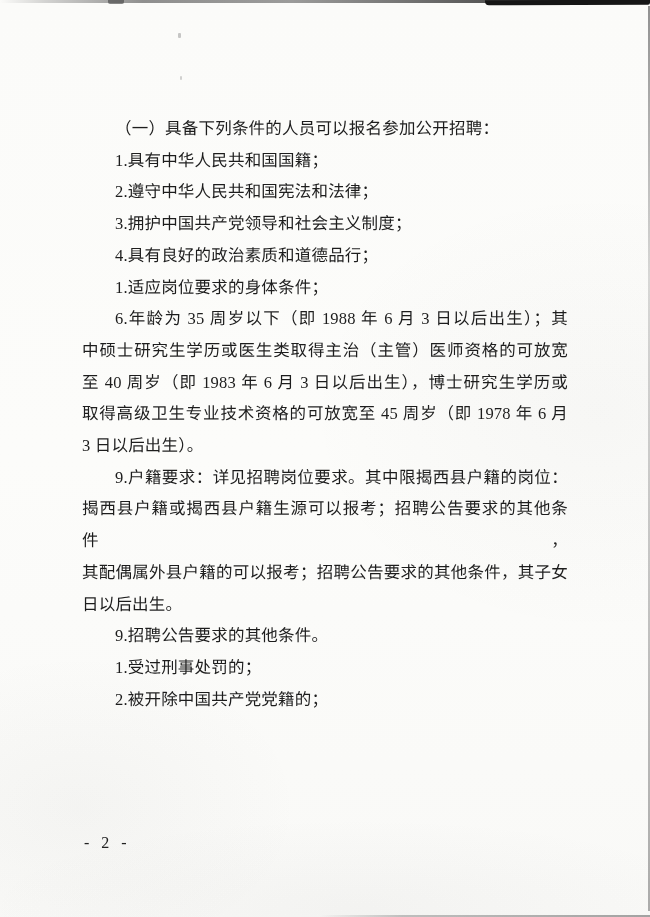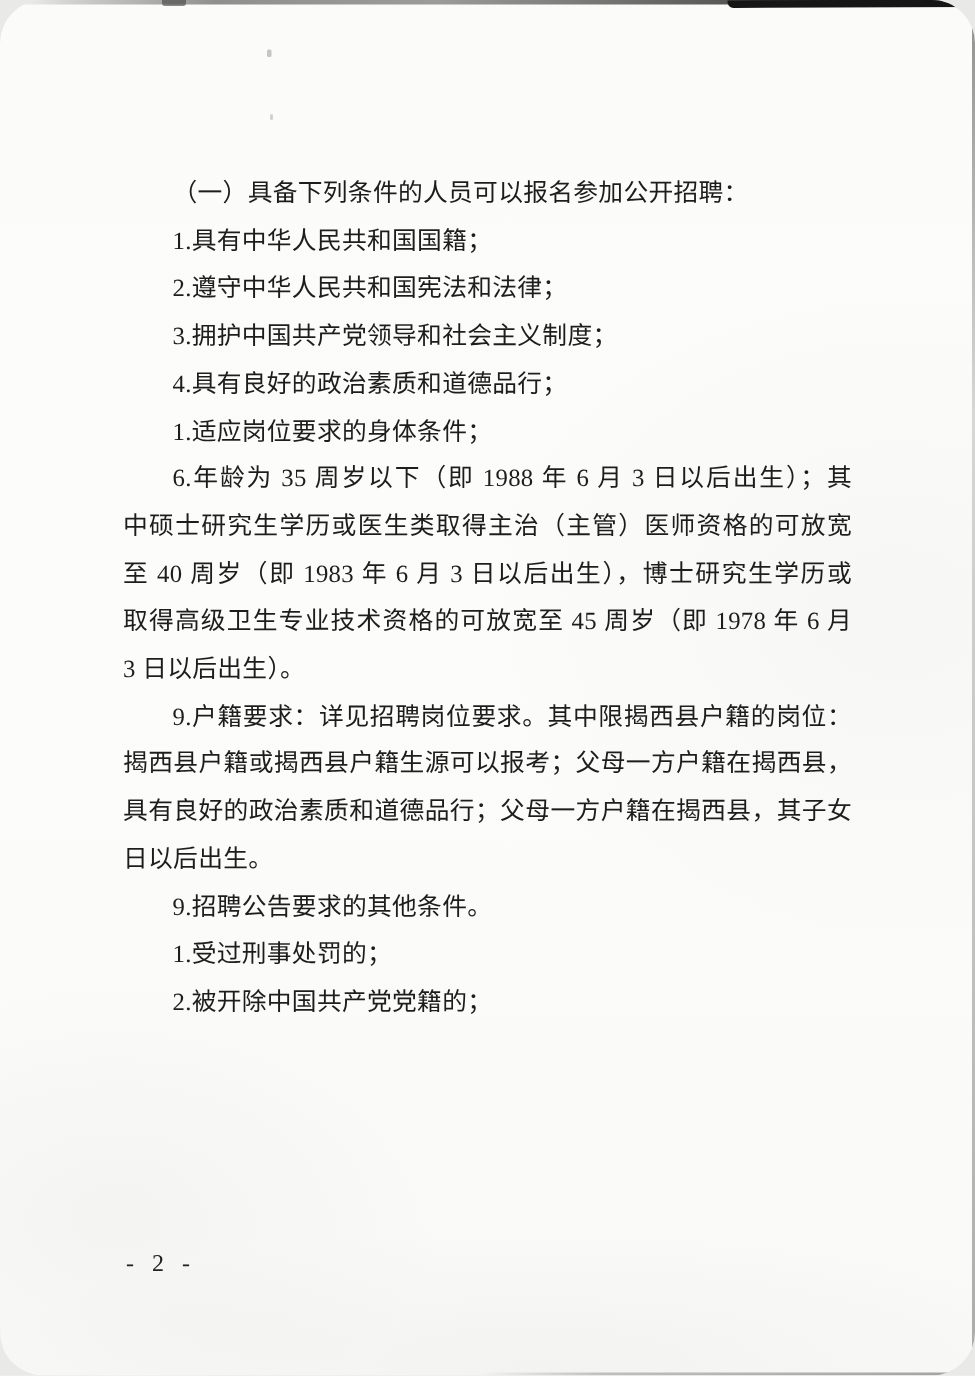--- a/index.html
+++ b/index.html
@@ -14,21 +14,20 @@
     margin: 0 auto;
     overflow: hidden;
     background-color: #fcfcfa;
     background-image:
       radial-gradient(ellipse 320px 220px at 12% 88%, rgba(80,80,75,0.035), rgba(0,0,0,0) 70%),
       radial-gradient(ellipse 420px 320px at 92% 45%, rgba(80,80,80,0.03), rgba(0,0,0,0) 70%),
       radial-gradient(ellipse 500px 120px at 55% 99%, rgba(90,90,90,0.04), rgba(0,0,0,0) 75%),
       linear-gradient(180deg, #fbfbf9 0%, #fcfcfa 50%, #f9f9f7 100%);
     font-family: "Liberation Serif", "DejaVu Serif", serif;
     color: #1d1d1d;
-    border-radius: 29px;
   }
 
   
   .edge-top {
     position: absolute; top: 0; left: 0; width: 100%; height: 3px;
     background: linear-gradient(90deg,
       rgba(70,70,70,0) 0%, rgba(90,90,90,0.25) 7%, rgba(70,70,70,0.35) 12%,
       rgba(55,55,55,0.55) 22%, rgba(60,60,60,0.5) 45%, rgba(45,45,45,0.65) 62%,
       rgba(30,30,30,0.8) 80%, rgba(10,10,10,0.95) 100%);
   }
@@ -105,22 +104,22 @@
       <div class="line indent">2.遵守中华人民共和国宪法和法律；</div>
       <div class="line indent">3.拥护中国共产党领导和社会主义制度；</div>
       <div class="line indent">4.具有良好的政治素质和道德品行；</div>
       <div class="line indent">1.适应岗位要求的身体条件；</div>
       <div class="line indent j">6.年龄为 35 周岁以下（即 1988 年 6 月 3 日以后出生）；其</div>
       <div class="line j">中硕士研究生学历或医生类取得主治（主管）医师资格的可放宽</div>
       <div class="line j">至 40 周岁（即 1983 年 6 月 3 日以后出生），博士研究生学历或</div>
       <div class="line j">取得高级卫生专业技术资格的可放宽至 45 周岁（即 1978 年 6 月</div>
       <div class="line">3 日以后出生）。</div>
       <div class="line indent j">9.户籍要求：详见招聘岗位要求。其中限揭西县户籍的岗位：</div>
-      <div class="line j">揭西县户籍或揭西县户籍生源可以报考；父母一方户籍在揭西县，</div>
-      <div class="line j">具有良好的政治素质和道德品行；父母一方户籍在揭西县，其子女</div>
+      <div class="line j">揭西县户籍或揭西县户籍生源可以报考；招聘公告要求的其他条件，</div>
+      <div class="line j">其配偶属外县户籍的可以报考；招聘公告要求的其他条件，其子女</div>
       <div class="line">日以后出生。</div>
       <div class="line indent">9.招聘公告要求的其他条件。</div>
       <div class="line indent">1.受过刑事处罚的；</div>
       <div class="line indent">2.被开除中国共产党党籍的；</div>
     </div>
 
   <div class="footer">- 2 -</div>
 </div>
 
 </body></html>

